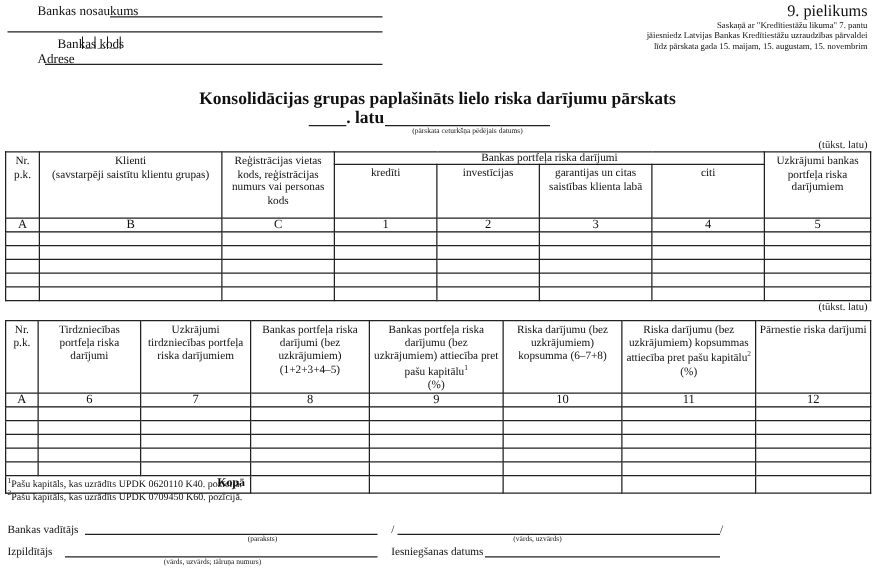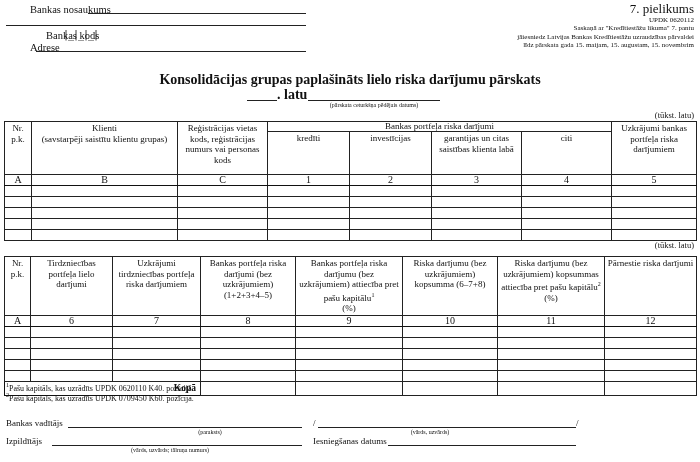--- a/index.html
+++ b/index.html
@@ -29,22 +29,21 @@
 
 <div class="abs lbl" style="left:6px;top:4px;">Bankas nosaukums</div>
 <div class="line" style="left:88px;top:13px;width:218px;"></div>
 <div class="line" style="left:6px;top:25px;width:300px;"></div>
 <div class="abs lbl" style="left:22px;top:30px;">Bankas kods</div>
 <div class="abs boxes" style="left:63px;top:29px;">|_|_|_|</div>
 <div class="abs lbl" style="left:6px;top:42px;">Adrese</div>
 <div class="line" style="left:36px;top:51px;width:270px;"></div>
 
 <div class="abs right-block">
-  <div class="big">7. pielikums</div>
-  <div class="sm">UPDK 0620112</div>
+  <div class="big">9. pielikums</div>
   <div class="sm">Saskaņā ar "Kredītiestāžu likuma" 7. pantu</div>
   <div class="sm">jāiesniedz Latvijas Bankas Kredītiestāžu uzraudzības pārvaldei</div>
   <div class="sm">līdz pārskata gada 15. maijam, 15. augustam, 15. novembrim</div>
 </div>
 
 <div class="abs title">Konsolidācijas grupas paplašināts lielo riska darījumu pārskats</div>
 <div class="line" style="left:247px;top:100px;width:30px;"></div>
 <div class="abs" style="left:277px;top:87px;font-weight:bold;font-size:14px;">. latu</div>
 <div class="line" style="left:308px;top:100px;width:132px;"></div>
 <div class="abs small" style="left:308px;top:102px;width:132px;">(pārskata ceturkšņa pēdējais datums)</div>
@@ -151,21 +150,21 @@
       <col style="width:88px">
     <col style="width:95px">
       <col style="width:107px">
       <col style="width:95px">
     <col style="width:107px">
       <col style="width:92px">
   </colgroup>
   <tbody>
       <tr>
     <td style="height:56px;">Nr. p.k.</td>
-    <td>Tirdzniecības portfeļa lielo darījumi</td>
+    <td>Tirdzniecības portfeļa riska darījumi</td>
     <td>Uzkrājumi tirdzniecības portfeļa riska darījumiem</td>
     <td>Bankas portfeļa riska darījumi (bez uzkrājumiem) (1+2+3+4–5)</td>
     <td>
       <span>Bankas portfeļa riska darījumu (bez uzkrājumiem) attiecība pret pašu kapitālu</span><sup>1</sup>
       <div>(%)</div>
     </td>
     <td>Riska darījumu (bez uzkrājumiem) kopsumma (6–7+8)</td>
     <td>
       <span>Riska darījumu (bez uzkrājumiem) kopsummas attiecība pret pašu kapitālu</span><sup>2</sup>
       <div>(%)</div>

